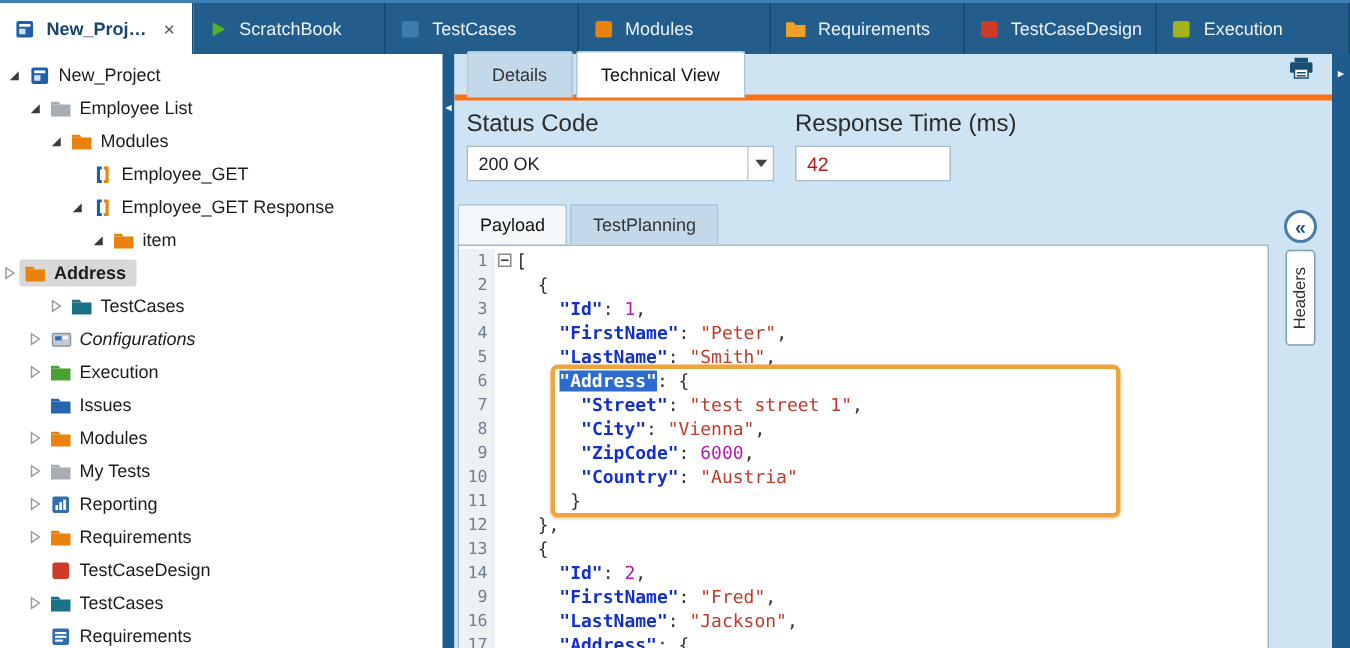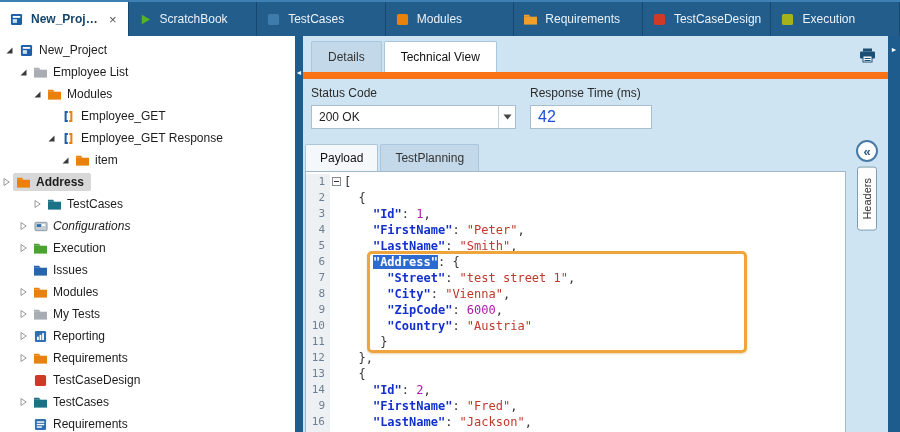--- a/index.html
+++ b/index.html
@@ -29,35 +29,35 @@
   
   .main{flex:1;display:flex;min-width:0;}
   .rail{background:#1e5c8e;display:flex;flex-direction:column;align-items:center;}
   .rail-l{width:8px;flex:0 0 8px;}
   .rail-r{width:12px;flex:0 0 12px;}
   .rarrow{color:#fff;font-size:7px;line-height:10px;cursor:pointer;}
   .rail-l .rarrow{margin-top:32px;}
   .rail-r .rarrow{margin-top:9px;}
   .content{flex:1;background:#cfe4f2;display:flex;flex-direction:column;min-width:0;position:relative;}
 
-  .tabs-row{height:43px;display:flex;align-items:flex-end;padding:0 12px 0 8px;
-    border-bottom:7px solid #f97316;box-sizing:border-box;}
+  .tabs-row{height:31px;display:flex;align-items:center;padding:0 12px 0 8px;
+    border-bottom:4px solid #f97316;box-sizing:border-box;}
   .dtab{padding:8px 16px;font-size:12px;background:#c3d9ea;border:1px solid #a8c6dc;border-bottom:none;
     margin-right:2px;color:#333;border-radius:2px 2px 0 0;cursor:pointer;}
   .dtab.active{background:#ffffff;color:#111;}
   .print{margin-left:auto;margin-bottom:9px;cursor:pointer;line-height:0;}
 
   .form-row{display:flex;gap:14px;padding:7px 8px 10px 8px;}
-  .fld label{display:block;font-size:12px;color:#2b2b2b;margin-bottom:5px;}
+  .fld label{display:block;font-size:16px;color:#2b2b2b;margin-bottom:5px;}
   .combo{width:205px;height:24px;background:#fff;border:1px solid #aabdcc;display:flex;
     align-items:center;font-size:12px;color:#222;box-sizing:border-box;cursor:pointer;}
   .combo .val{flex:1;padding:0 7px;}
   .combo .btn{width:17px;height:100%;border-left:1px solid #c4d2dd;display:flex;align-items:center;
     justify-content:center;background:#fbfdfe;box-sizing:border-box;}
-  .txtin{width:122px;height:24px;border:1px solid #aabdcc;font-size:16px;padding:0 7px;color:#1d4ed8;
+  .txtin{width:104px;height:24px;border:1px solid #aabdcc;font-size:13px;padding:0 7px;color:#b91c1c;
     box-sizing:border-box;font-family:"Liberation Sans",sans-serif;background:#fff;}
 
   .ptabs{display:flex;padding:5px 8px 0 2px;}
   .ptab{padding:6px 14px;font-size:12px;background:#c3d9ea;border:1px solid #a8c6dc;border-bottom:none;
     color:#333;border-radius:2px 2px 0 0;margin-right:2px;cursor:pointer;}
   .ptab.active{background:#f4f8fb;color:#111;}
 
   .editor-wrap{flex:1;margin:0 42px 0 2px;background:#fff;border:1px solid #9fb9cb;border-bottom:none;
     position:relative;overflow:hidden;}
   #elines{padding-top:2px;}

